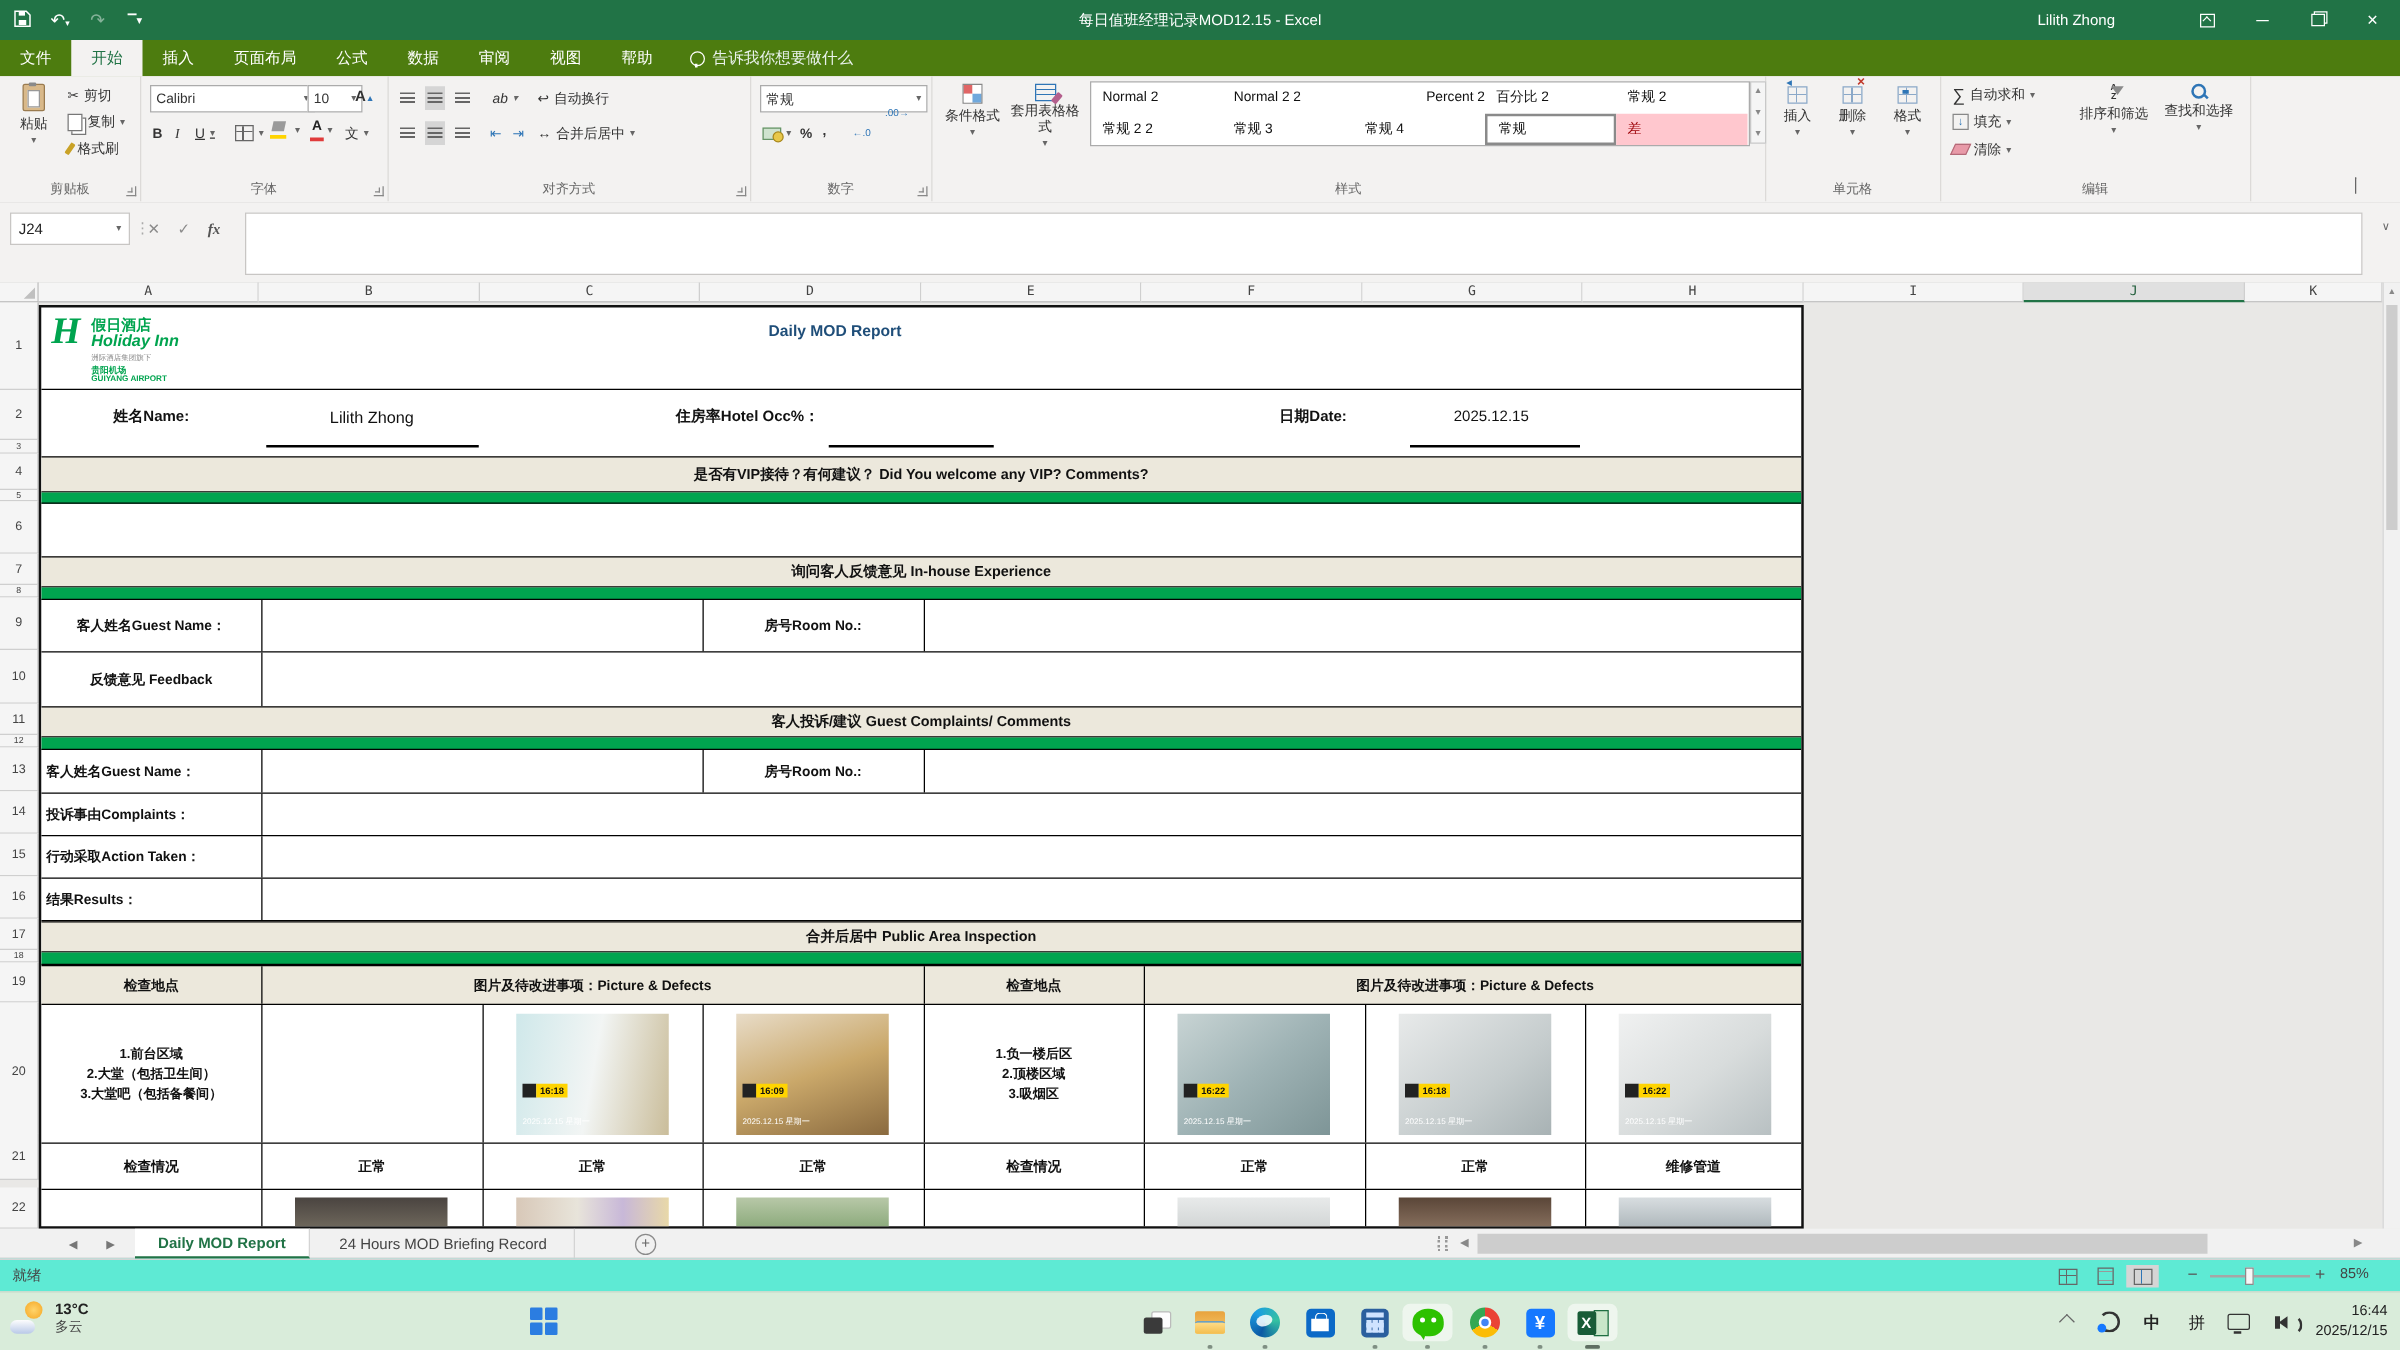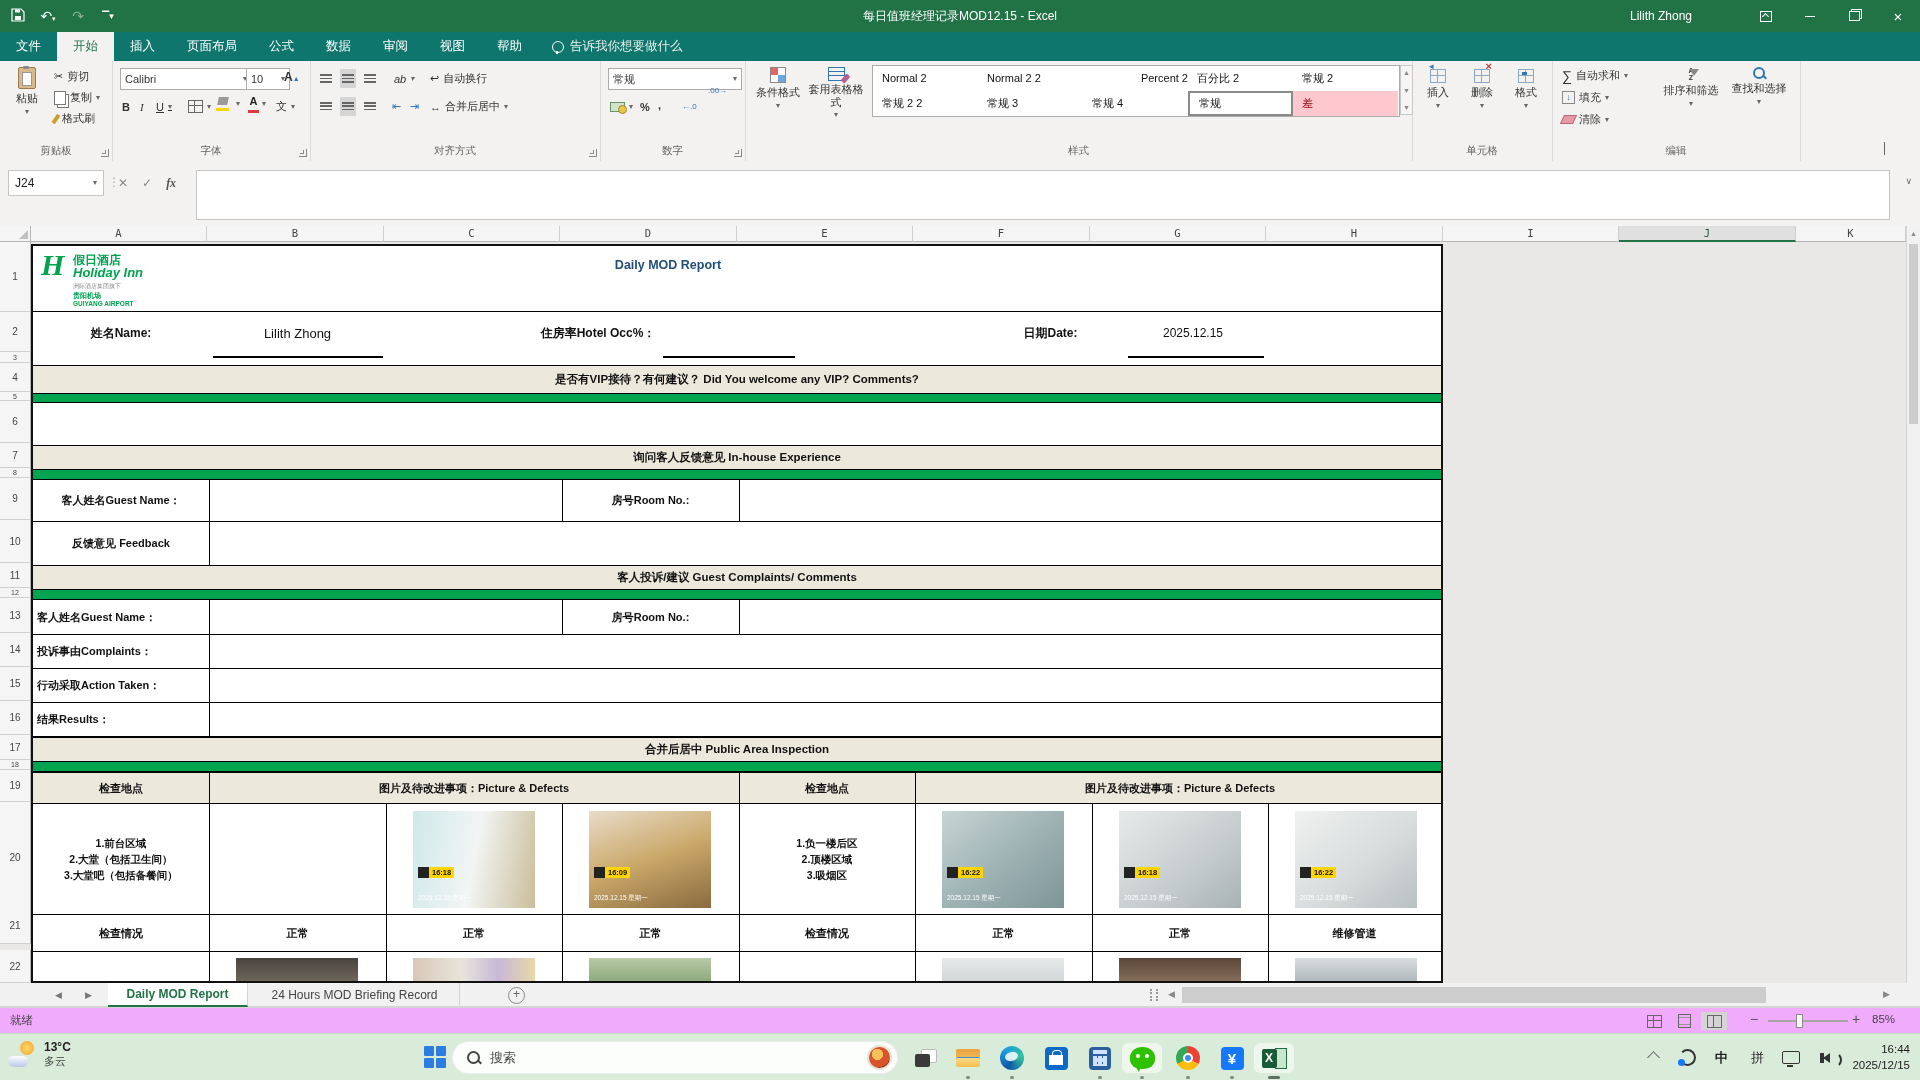--- a/index.html
+++ b/index.html
@@ -15,21 +15,21 @@
   .tb-title{position:absolute;left:50%;top:0;transform:translateX(-50%);line-height:32px;font-size:12px;color:#fff;white-space:nowrap;}
   .tb-user{position:absolute;right:228px;top:0;line-height:32px;font-size:12px;color:#fff;}
   .winbtn{position:absolute;top:0;width:44px;height:32px;display:flex;align-items:center;justify-content:center;color:#fff;}
   .ribopt{right:132px;}.minb{right:88px;}.maxb{right:44px;}.closeb{right:0;}
   .bar-min{width:10px;height:1px;background:#fff;}
   .box-restore{width:9px;height:8px;border:1px solid #fff;box-shadow:2px -2px 0 -1px #217346,2px -2px 0 0 #fff;}
   .box-ribopt{width:10px;height:9px;border:1px solid #fff;position:relative;}
   .box-ribopt::after{content:"";position:absolute;left:2px;top:2px;width:4px;height:4px;border-left:1px solid #fff;border-top:1px solid #fff;transform:rotate(45deg);}
 
   
-  .tabrow{position:absolute;left:0;top:32px;width:1920px;height:29px;background:#0f766e;display:flex;align-items:stretch;font-size:12.5px;color:#fff;}
+  .tabrow{position:absolute;left:0;top:32px;width:1920px;height:29px;background:#4d7c0f;display:flex;align-items:stretch;font-size:12.5px;color:#fff;}
   .rtab{padding:0 16px;display:flex;align-items:center;white-space:nowrap;}
   .rtab.active{background:#f3f2f1;color:#217346;}
   .tellme{display:flex;align-items:center;gap:6px;padding:0 14px;color:#e9f2ec;}
   .bulb{width:10px;height:10px;border:1px solid #fff;border-radius:50%;position:relative;}
   .bulb::after{content:"";position:absolute;left:3px;top:9px;width:2px;height:3px;background:#fff;}
   .share{position:absolute;right:10px;top:32px;height:29px;display:flex;align-items:center;gap:6px;color:#fff;font-size:12px;padding:0 8px;}
   .person{width:9px;height:9px;position:relative;}
   .person::before{content:"";position:absolute;left:2px;top:0;width:5px;height:5px;border:1px solid #fff;border-radius:50%;}
   .person::after{content:"";position:absolute;left:0;top:6px;width:9px;height:4px;border:1px solid #fff;border-bottom:none;border-radius:5px 5px 0 0;}
 
@@ -147,21 +147,21 @@
   .navarr{position:absolute;top:0;height:24px;display:flex;align-items:center;color:#777;font-size:9px;}
   .stab{position:absolute;top:0;height:24px;display:flex;align-items:center;justify-content:center;padding:0 12px;border-right:1px solid #d4d4d4;box-sizing:border-box;white-space:nowrap;}
   .stab.active{background:#fff;color:#217346;font-weight:bold;border-bottom:2px solid #217346;}
   .addsheet{position:absolute;left:508px;top:4px;width:15px;height:15px;border:1px solid #8a8a8a;border-radius:50%;color:#666;font-size:12px;line-height:13px;text-align:center;}
   .splitter{position:absolute;left:1150px;top:6px;height:12px;width:4px;border-left:2px dotted #999;border-right:2px dotted #999;}
   .hscroll{position:absolute;left:1164px;top:2px;width:730px;height:20px;background:#f1f1f1;}
   .hthumb{position:absolute;left:18px;top:2px;width:584px;height:16px;background:#cdcdcd;}
   .harr{position:absolute;top:4px;color:#888;font-size:9px;}
 
   
-  .statusbar{position:absolute;left:0;top:1007px;width:1920px;height:26px;background:#f0abfc;border-top:1px solid #d4d4d4;box-sizing:border-box;font-size:11.5px;color:#444;}
+  .statusbar{position:absolute;left:0;top:1007px;width:1920px;height:26px;background:#5eead4;border-top:1px solid #d4d4d4;box-sizing:border-box;font-size:11.5px;color:#444;}
   .viewbtn{position:absolute;top:4px;width:26px;height:18px;display:flex;align-items:center;justify-content:center;}
   .viewbtn.on{background:#d5d5d5;}
   .vic1{width:13px;height:11px;border:1px solid #666;background:linear-gradient(#0000 4px,#666 4px,#666 5px,#0000 5px),linear-gradient(90deg,#0000 5px,#666 5px,#666 6px,#0000 6px);}
   .vic2{width:11px;height:12px;border:1px solid #666;background:linear-gradient(#0000 2px,#999 2px,#999 3px,#0000 3px,#0000 9px,#999 9px,#999 10px,#0000 10px);}
   .vic3{width:13px;height:11px;border:1px solid #666;background:linear-gradient(90deg,#0000 5px,#2e75b6 5px,#2e75b6 6px,#0000 6px);}
   .zoomtrack{position:absolute;left:1768px;top:12px;width:80px;height:2px;background:#a6a6a6;}
   .zoomthumb{position:absolute;left:1796px;top:6px;width:7px;height:14px;background:#f8f8f8;border:1px solid #8a8a8a;box-sizing:border-box;}
   .zbtn{position:absolute;top:3px;font-size:14px;color:#555;}
 
   
@@ -768,25 +768,20 @@
         <div class="t1">13°C</div>
         <div class="t2">多云</div>
       </span>
     </div>
     <div class="startbtn">
         <i></i>
         <i></i>
         <i></i>
         <i></i>
       </div>
-    <div class="searchpill">
-      <span class="smag"></span>
-      <span class="stext">搜索</span>
-      <span class="foodcirc"></span>
-    </div>
     <div class="tkicon" style="left:906px">
         <span class="tv-ic"></span>
       </div>
     <div class="tkicon" style="left:948px">
         <span class="fold-ic"></span>
       </div>
     <div class="tkicon" style="left:992px">
         <span class="edge-ic"></span>
       </div>
     <div class="tkicon" style="left:1036px">

